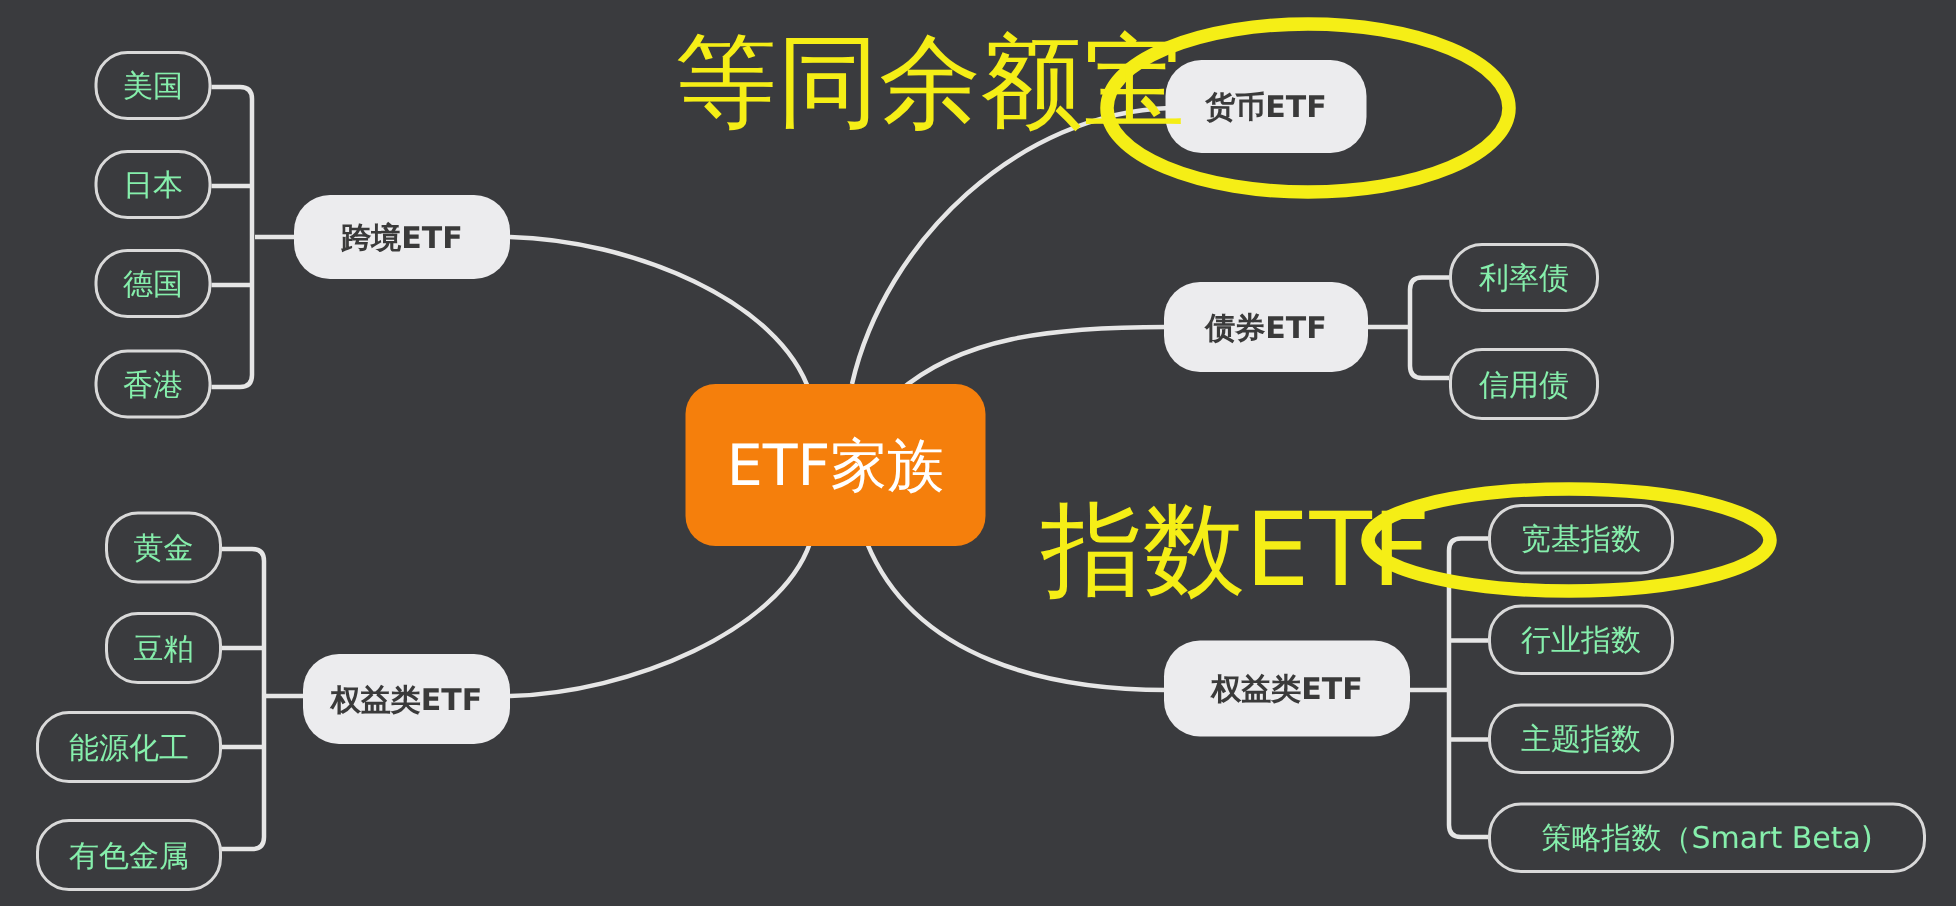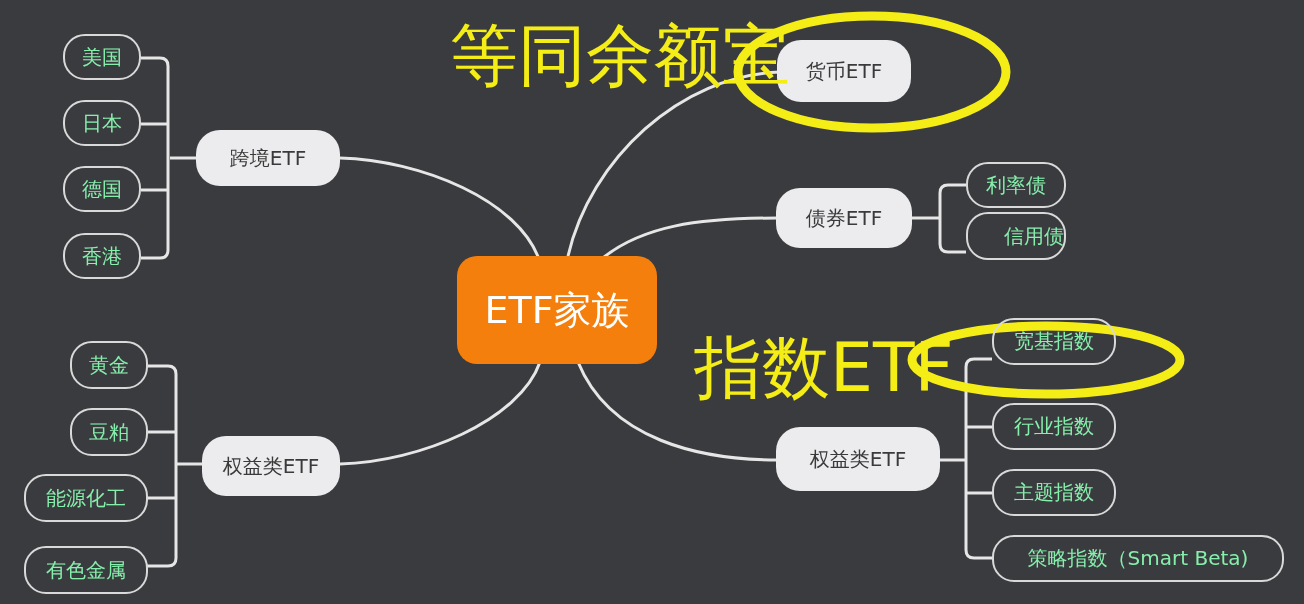--- a/index.html
+++ b/index.html
@@ -1,20 +1,20 @@
 <!DOCTYPE html>
 <html><head>
 <meta charset="utf-8">
 <style>
   html,body{margin:0;padding:0;}
   body{width:1304px;height:604px;background:#3a3b3e;position:relative;overflow:hidden;font-family:"DejaVu Sans","Liberation Sans",sans-serif;}
   svg.lines{position:absolute;left:0;top:0;}
   .node{position:absolute;box-sizing:border-box;display:flex;align-items:center;justify-content:center;white-space:nowrap;}
   .root{background:#f57f0c;color:#fff;border-radius:20px;font-size:38px;}
-  .main{background:#ececee;color:#3a3a3a;border-radius:24px;font-size:20px;font-weight:normal;}
+  .main{background:#ececee;color:#3a3a3a;border-radius:24px;font-size:20px;font-weight:bold;}
   .leaf{border:2px solid #d9d9d9;color:#86efac;border-radius:22px;font-size:20px;}
   .anno{position:absolute;color:#f5ee16;font-size:68px;white-space:nowrap;line-height:1;}
 </style>
 </head>
 <body>
 
 <svg class="lines" width="1304" height="604">
   <g fill="none" stroke="#e6e6e6" stroke-width="3">
 
     <path d="M540 262 C 520 200, 420 160, 340 158"></path>
@@ -75,28 +75,28 @@
 <div class="node main" style="left:777px;top:40px;width:134px;height:62px;">
     <span>货币ETF</span>
   </div>
 
 <div class="node main" style="left:776px;top:188px;width:136px;height:60px;">
     <span>债券ETF</span>
   </div>
 <div class="node leaf" style="left:966px;top:162px;width:100px;height:46px;">
     <span>利率债</span>
   </div>
-<div class="node leaf" style="left:966px;top:212px;width:100px;height:48px;justify-content:flex-end;">
+<div class="node leaf" style="left:966px;top:232px;width:100px;height:48px;">
     <span>信用债</span>
   </div>
 
 <div class="node main" style="left:776px;top:427px;width:164px;height:64px;">
     <span>权益类ETF</span>
   </div>
-<div class="node leaf" style="left:992px;top:318px;width:124px;height:47px;">
+<div class="node leaf" style="left:992px;top:336px;width:124px;height:47px;">
     <span>宽基指数</span>
   </div>
 <div class="node leaf" style="left:992px;top:403px;width:124px;height:47px;">
     <span>行业指数</span>
   </div>
 <div class="node leaf" style="left:992px;top:469px;width:124px;height:47px;">
     <span>主题指数</span>
   </div>
 <div class="node leaf" style="left:992px;top:535px;width:292px;height:47px;">
     <span>策略指数（Smart Beta)</span>

